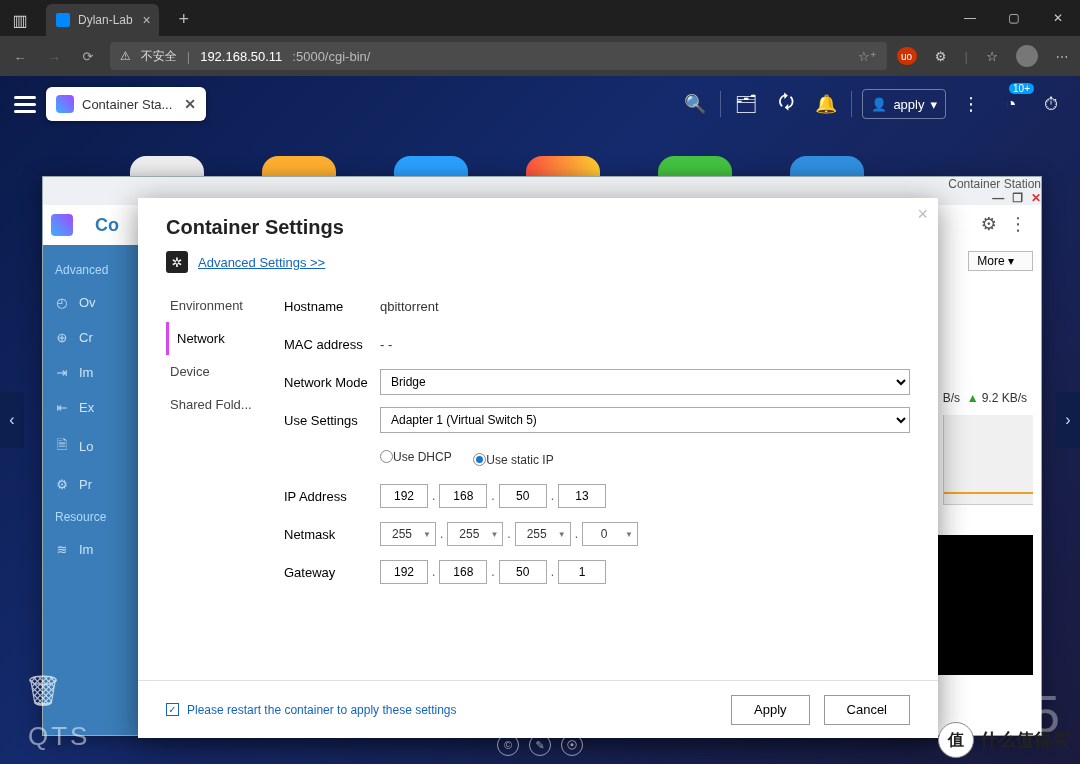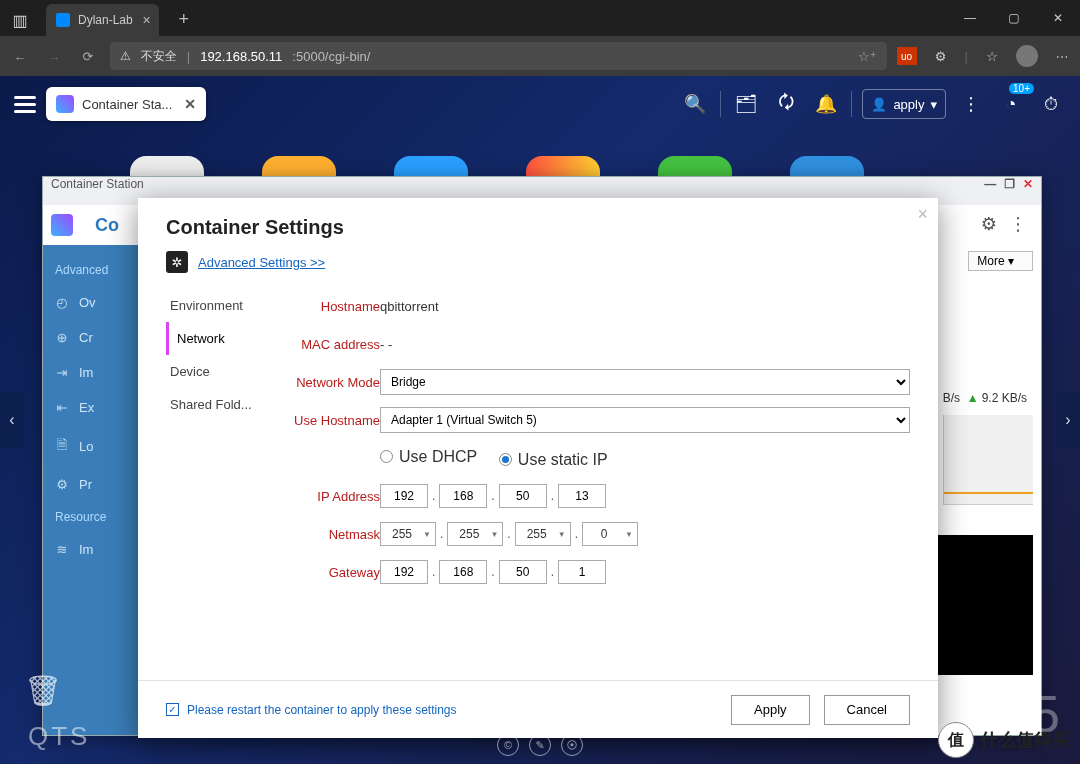--- a/index.html
+++ b/index.html
@@ -16,21 +16,21 @@
   .wincontrols div { width:44px; height:36px; display:flex; align-items:center; justify-content:center; color:#ccc; font-size:12px;}
   .addrbar { height:40px; background:#3b3b3b; display:flex; align-items:center; padding:0 8px; gap:10px; color:#ddd; font-size:13px; }
   .addrbar .navbtn { width:24px; text-align:center; color:#aaa;}
   .addr-url { flex:1; display:flex; align-items:center; gap:10px; background:#4b4b4b; height:28px; border-radius:4px; padding:0 10px;}
   .addr-url .shield { font-size:12px; }
   .addr-url .secwarn { font-size:12px; color:#ddd; }
   .addr-url .url-ip { color:#fff; }
   .addr-url .url-path { color:#bbb; }
   .rightpills { display:flex; gap:14px; align-items:center; color:#ccc; }
   .rightpills div { width:20px; text-align:center; }
-  .ub { width:18px; height:18px; background:#c30; border-radius:0; font-size:10px; color:#fff; display:flex; align-items:center; justify-content:center;}
+  .ub { width:18px; height:18px; background:#c30; border-radius:9px; font-size:10px; color:#fff; display:flex; align-items:center; justify-content:center;}
 
   
   .qts { position:absolute; top:76px; left:0; right:0; bottom:0; background:linear-gradient(135deg,#0a1a4a 0%,#142a6c 40%,#1a1a3d 100%); }
   .qts-top { height:56px; display:flex; align-items:center; padding:0 14px; gap:10px; color:#fff; }
   .hamb span { display:block; width:22px; height:3px; background:#fff; border-radius:2px; margin:4px 0;}
   .taskpill { background:#fff; color:#333; height:34px; border-radius:6px; padding:0 10px; display:flex; align-items:center; gap:8px; font-size:13px; box-shadow:0 1px 4px rgba(0,0,0,.4);}
   .taskpill .ticon { width:18px; height:18px; background:linear-gradient(45deg,#3bb0ff,#a04bff); border-radius:4px;}
   .taskpill .tx { font-size:14px; color:#555; margin-left:4px; font-weight:bold;}
   .qts-top .spacer { flex:1; }
   .ticon2 { width:30px; height:30px; display:flex; align-items:center; justify-content:center; font-size:18px; color:#fff;}
@@ -41,21 +41,21 @@
   .qtslogo { position:absolute; left:28px; bottom:12px; color:rgba(255,255,255,.5); font-size:26px; font-weight:300; letter-spacing:3px;}
   .trash { position:absolute; left:24px; bottom:56px; color:rgba(255,255,255,.7); font-size:30px;}
   .botctr { position:absolute; bottom:8px; left:50%; transform:translateX(-50%); display:flex; gap:10px; }
   .botctr div { width:22px; height:22px; border:1.5px solid rgba(255,255,255,.55); border-radius:50%; display:flex; align-items:center; justify-content:center; color:rgba(255,255,255,.55); font-size:11px;}
   .bigtime { position:absolute; right:20px; bottom:20px; color:rgba(255,255,255,.35); font-size:52px; font-weight:200;}
   .wmark { position:absolute; right:10px; bottom:6px; display:flex; align-items:center; gap:6px; color:#222; font-size:18px; font-weight:bold;}
   .wmark .c { width:36px; height:36px; border-radius:50%; background:#fff; border:1px solid #888; display:flex; align-items:center; justify-content:center; font-size:16px;}
 
   
   .win-cs { position:absolute; left:42px; top:100px; width:1000px; height:560px; background:#fff; border:1px solid #9aa; box-shadow:0 4px 20px rgba(0,0,0,.4);}
-  .win-cs .titleb { height:28px; background:#eef0f3; display:flex; align-items:flex-start; padding:0 8px; font-size:12px; color:#555;}
+  .win-cs .titleb { height:28px; background:#eef0f3; display:flex; align-items:flex-end; padding:0 0; font-size:12px; color:#555;flex-direction:column;}
   .win-cs .titleb .wc { margin-left:auto; display:flex; gap:8px;}
   .win-cs .titleb .wc span { font-weight:bold; }
   .cs-body { display:flex; height:calc(100% - 28px);}
   .cs-side { width:130px; background:#3a7db8; color:#cde4f7; font-size:13px; padding-top:6px;}
   .cs-side .brand { height:40px; background:#fff; margin:-6px 0 10px 0; display:flex; align-items:center; padding-left:8px; gap:22px; color:#2a7abf; font-weight:bold; font-size:18px;}
   .cs-side .brand .bicon { width:22px; height:22px; background:linear-gradient(45deg,#3bb0ff,#a04bff); border-radius:4px;}
   .cs-side .cat { padding:8px 12px; font-size:12px; color:#aedaff;}
   .cs-side .item { display:flex; align-items:center; gap:8px; padding:10px 10px; }
   .cs-side .item .ic { width:18px; text-align:center; opacity:.9;}
   .cs-main { flex:1; background:#fff; position:relative; padding:10px;}
@@ -77,24 +77,24 @@
   .dlg h2 { font-size:20px; font-weight:bold; color:#222; padding:18px 28px 10px;}
   .advrow { display:flex; align-items:center; gap:10px; padding:2px 28px 12px;}
   .advrow .cog { width:22px; height:22px; background:#222; border-radius:3px; display:flex; align-items:center; justify-content:center; color:#fff; font-size:13px;}
   .advrow a { color:#1565c0; text-decoration:underline; font-size:13px;}
   .dlg-body { flex:1; display:flex; padding:4px 28px 0; gap:14px; font-size:13px; color:#333; overflow:hidden;}
   .dside { width:104px; }
   .dside div { padding:9px 4px; color:#444; cursor:pointer; white-space:nowrap; overflow:hidden; text-overflow:ellipsis;}
   .dside div.active { border-left:3px solid #d946ef; padding-left:8px; font-weight:500; color:#000;}
   .dmain { flex:1; }
   .frow { display:flex; align-items:center; min-height:34px; margin-bottom:4px;}
-  .flab { width:96px; color:#b91c1c;text-align:right; }
+  .flab { width:96px; color:#000000; }
   .fval { flex:1; }
   select.wide { width:100%; height:26px; border:1px solid #aaa; background:#fff; font-size:12px; padding:0 6px;}
-  .radio { display:inline-flex; align-items:center; gap:6px; margin-right:18px; font-size:16px;text-align:center;}
+  .radio { display:inline-flex; align-items:center; margin-right:18px; font-size:12px;text-align:center;}
   .radio .r { width:13px; height:13px; border:1px solid #888; border-radius:50%; display:inline-flex; align-items:center; justify-content:center;}
   .radio.sel .r::after{content:""; width:7px; height:7px; background:#1976d2; border-radius:50%;}
   .ipgrp { display:flex; align-items:center; gap:4px;}
   .ipgrp input { width:48px; height:24px; border:1px solid #aaa; text-align:center; font-size:12px;}
   .ipgrp .dot{ font-size:12px; color:#555;}
   .ipgrp .selbox { width:56px; height:24px; border:1px solid #aaa; display:flex; align-items:center; justify-content:center; font-size:12px; position:relative; padding-right:12px;}
   .ipgrp .selbox::after{content:"▼"; position:absolute; right:4px; font-size:8px; color:#777;}
   .dlg-foot { border-top:1px solid #e0e0e0; height:58px; display:flex; align-items:center; padding:0 28px; gap:14px;}
   .dlg-foot .note { color:#1565c0; font-size:12px; display:flex; align-items:center; gap:8px;}
   .dlg-foot .note .cb { width:13px; height:13px; border:1px solid #1565c0; display:inline-flex; align-items:center; justify-content:center; color:#1565c0; font-size:10px;}
@@ -268,21 +268,21 @@
         </div>
         <div class="frow">
           <div class="flab">MAC address</div>
           <div class="fval">- -</div>
         </div>
         <div class="frow">
           <div class="flab">Network Mode</div>
           <div class="fval"><select class="wide"><option>Bridge</option></select></div>
         </div>
         <div class="frow">
-          <div class="flab">Use Hostname</div>
+          <div class="flab">Use Settings</div>
           <div class="fval"><select class="wide"><option>Adapter 1 (Virtual Switch 5)</option></select></div>
         </div>
         <div class="frow">
           <div class="flab"></div>
           <div class="fval">
             <span class="radio">
                 <span class="r"></span>
                 <span>Use DHCP</span>
               </span>
             <span class="radio sel">

